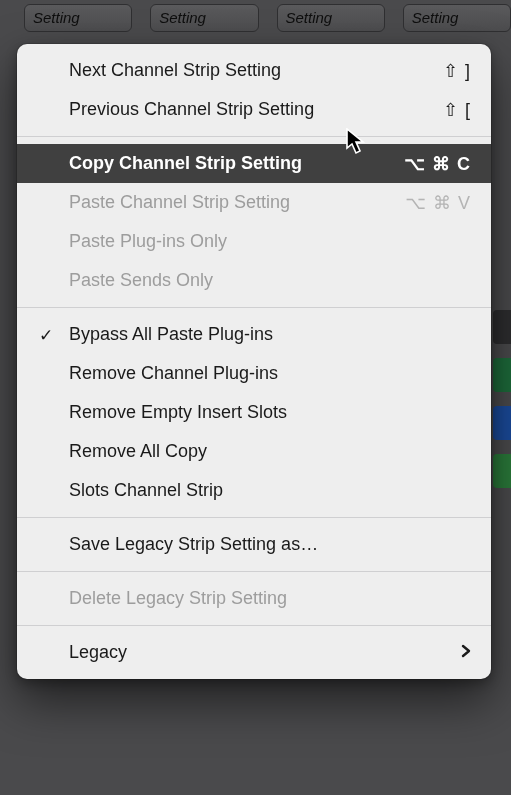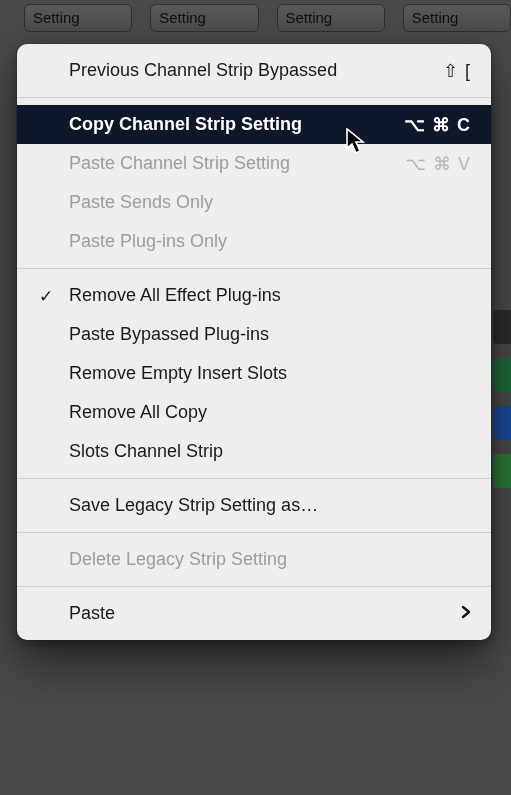--- a/index.html
+++ b/index.html
@@ -16,20 +16,21 @@
   
   .bg {
     position: absolute;
     inset: 0;
     background: #4a4a4c;
   }
   .bg-btn-row {
     display: flex;
     gap: 18px;
     padding: 4px 0 0 24px;
+    font-style: italic;
   }
   .bg-btn {
     background: linear-gradient(#5a5a5c, #4c4c4e);
     border: 1px solid #2f2f31;
     border-radius: 6px;
     width: 110px;
     height: 28px;
     color: #0e0e0e;
     font-size: 15px;
     line-height: 26px;
@@ -82,21 +83,21 @@
     flex: 0 0 auto;
     font-size: 18px;
     letter-spacing: 1px;
     text-align: right;
   }
   .menu-item.disabled {
     color: #9d9d9d;
   }
   .menu-item.disabled .shortcut { color: #b4b4b4; }
   .menu-item.selected {
-    background: #0f172a;
+    background: #404040;
     color: #ffffff;
     font-weight: 600;
   }
   .menu-item.selected .shortcut { color: #ffffff; }
 
   .menu-separator {
     height: 1px;
     margin: 7px 0;
     background: #cfcfd1;
   }
@@ -139,66 +140,70 @@
   <div class="bg-right">
     <div class="bg-slot" style="background:#2d2d2f"></div>
     <div class="bg-slot" style="background:#1d6a3a"></div>
     <div class="bg-slot" style="background:#1a4a9a"></div>
     <div class="bg-slot" style="background:#2a7a3a"></div>
   </div>
 </div>
 
 <div class="menu" id="menu">
     <div class="menu-item">
-      <span class="label">Previous Channel Strip Bypassed</span>
+      <span class="label">Next Channel Strip Setting</span>
+      <span class="shortcut">⇧ ]</span>
+    </div>
+    <div class="menu-item">
+      <span class="label">Previous Channel Strip Setting</span>
       <span class="shortcut">⇧ [</span>
     </div>
     <div class="menu-separator"></div>
     <div class="menu-item selected">
       <span class="label">Copy Channel Strip Setting</span>
       <span class="shortcut">⌥ ⌘ C</span>
     </div>
     <div class="menu-item disabled">
       <span class="label">Paste Channel Strip Setting</span>
       <span class="shortcut">⌥ ⌘ V</span>
     </div>
     <div class="menu-item disabled">
+      <span class="label">Paste Plug-ins Only</span>
+    </div>
+    <div class="menu-item disabled">
       <span class="label">Paste Sends Only</span>
     </div>
-    <div class="menu-item disabled">
-      <span class="label">Paste Plug-ins Only</span>
-    </div>
     <div class="menu-separator"></div>
     <div class="menu-item">
       <span class="checkmark">✓</span>
-      <span class="label">Remove All Effect Plug-ins</span>
-    </div>
-    <div class="menu-item">
-      <span class="label">Paste Bypassed Plug-ins</span>
+      <span class="label">Bypass All Paste Plug-ins</span>
+    </div>
+    <div class="menu-item">
+      <span class="label">Remove Channel Plug-ins</span>
     </div>
     <div class="menu-item">
       <span class="label">Remove Empty Insert Slots</span>
     </div>
     <div class="menu-item">
       <span class="label">Remove All Copy</span>
     </div>
     <div class="menu-item">
       <span class="label">Slots Channel Strip</span>
     </div>
     <div class="menu-separator"></div>
     <div class="menu-item">
       <span class="label">Save Legacy Strip Setting as…</span>
     </div>
     <div class="menu-separator"></div>
     <div class="menu-item disabled">
       <span class="label">Delete Legacy Strip Setting</span>
     </div>
     <div class="menu-separator"></div>
     <div class="menu-item">
-      <span class="label">Paste</span>
+      <span class="label">Legacy</span>
       <span class="submenu-arrow"><svg width="10" height="14" viewBox="0 0 10 14">
           <polyline points="2,2 8,7 2,12" fill="none" stroke="currentColor" stroke-width="2.4" stroke-linecap="round" stroke-linejoin="round"></polyline>
         </svg></span>
     </div>
   </div>
 
 <div class="cursor">
   <svg viewBox="0 0 20 28" width="20" height="28">
     <polygon points="1,1 1,20 6,16 10,25 14,23 10,14 17,14" fill="#000" stroke="#fff" stroke-width="1.6"></polygon>
   </svg>

